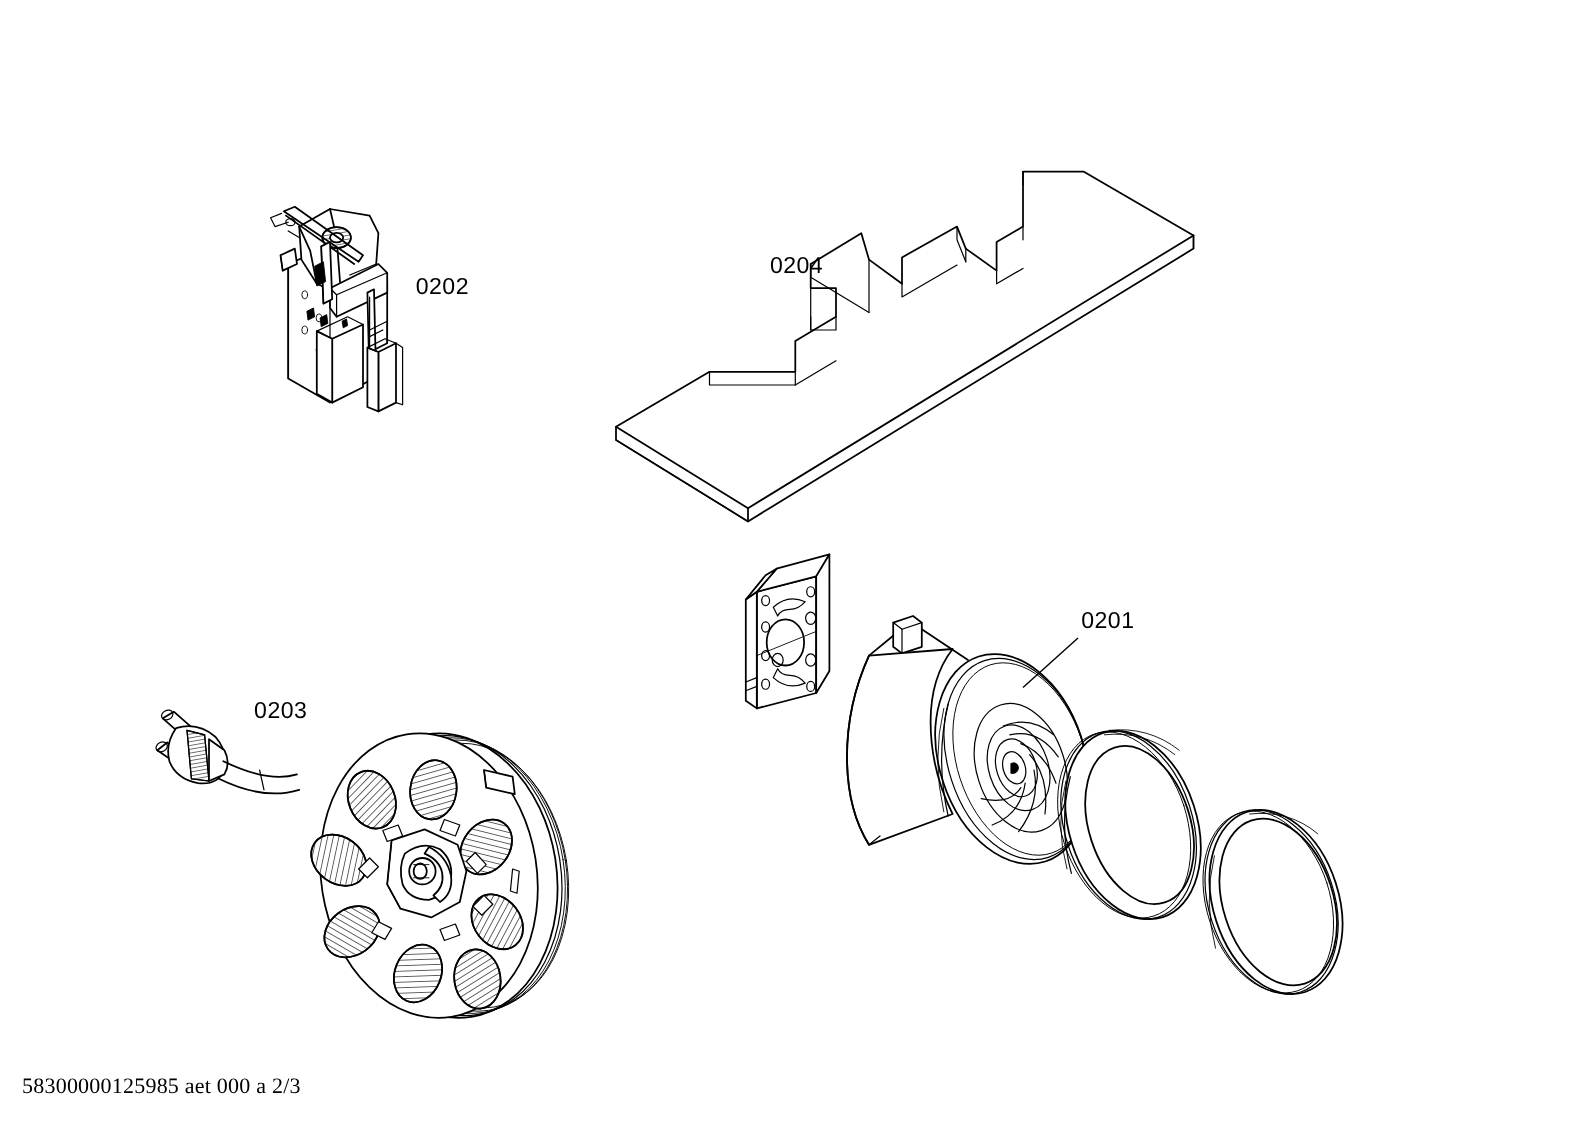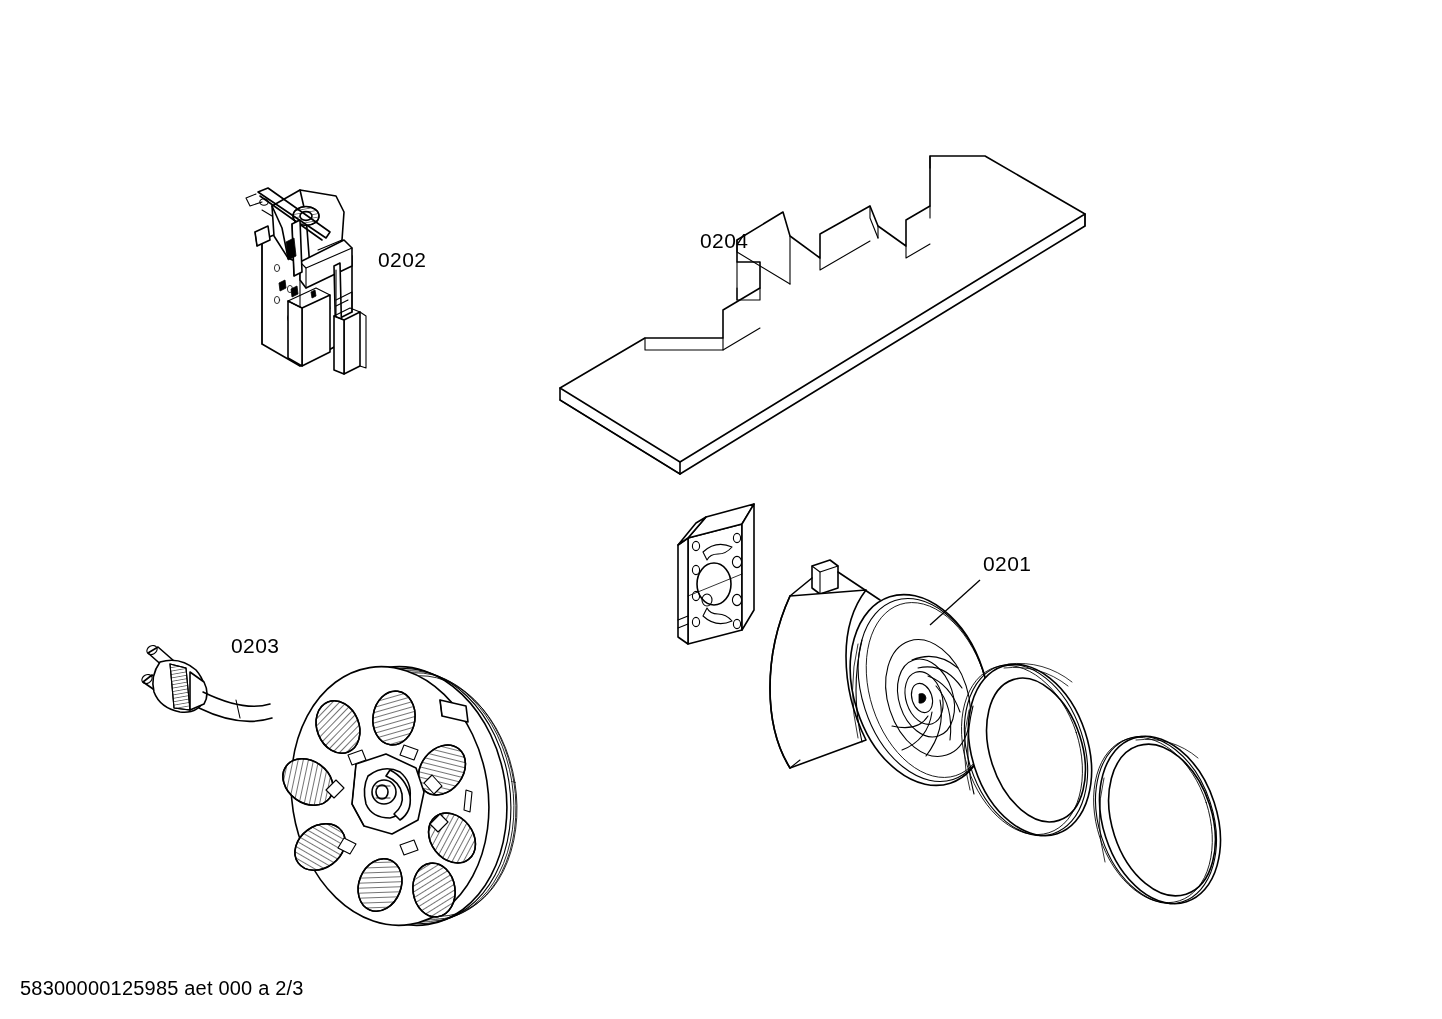--- a/index.html
+++ b/index.html
@@ -73,21 +73,21 @@
   .part-label {
     font-family: "Liberation Sans", sans-serif;
     font-size: 21px;
     fill: #000000;
     letter-spacing: 0.4px;
   }
   .footer-text {
     position: absolute;
     left: 20px;
     top: 977px;
-    font-family: Liberation Sans, sans-serif;
+    font-family: Liberation Serif, serif;
     font-size: 20px;
     color: #000000;
     letter-spacing: 0.2px;
     white-space: nowrap;
   }
 </style>
 </head>
 <body>
 
 <div id="diagram-root">

